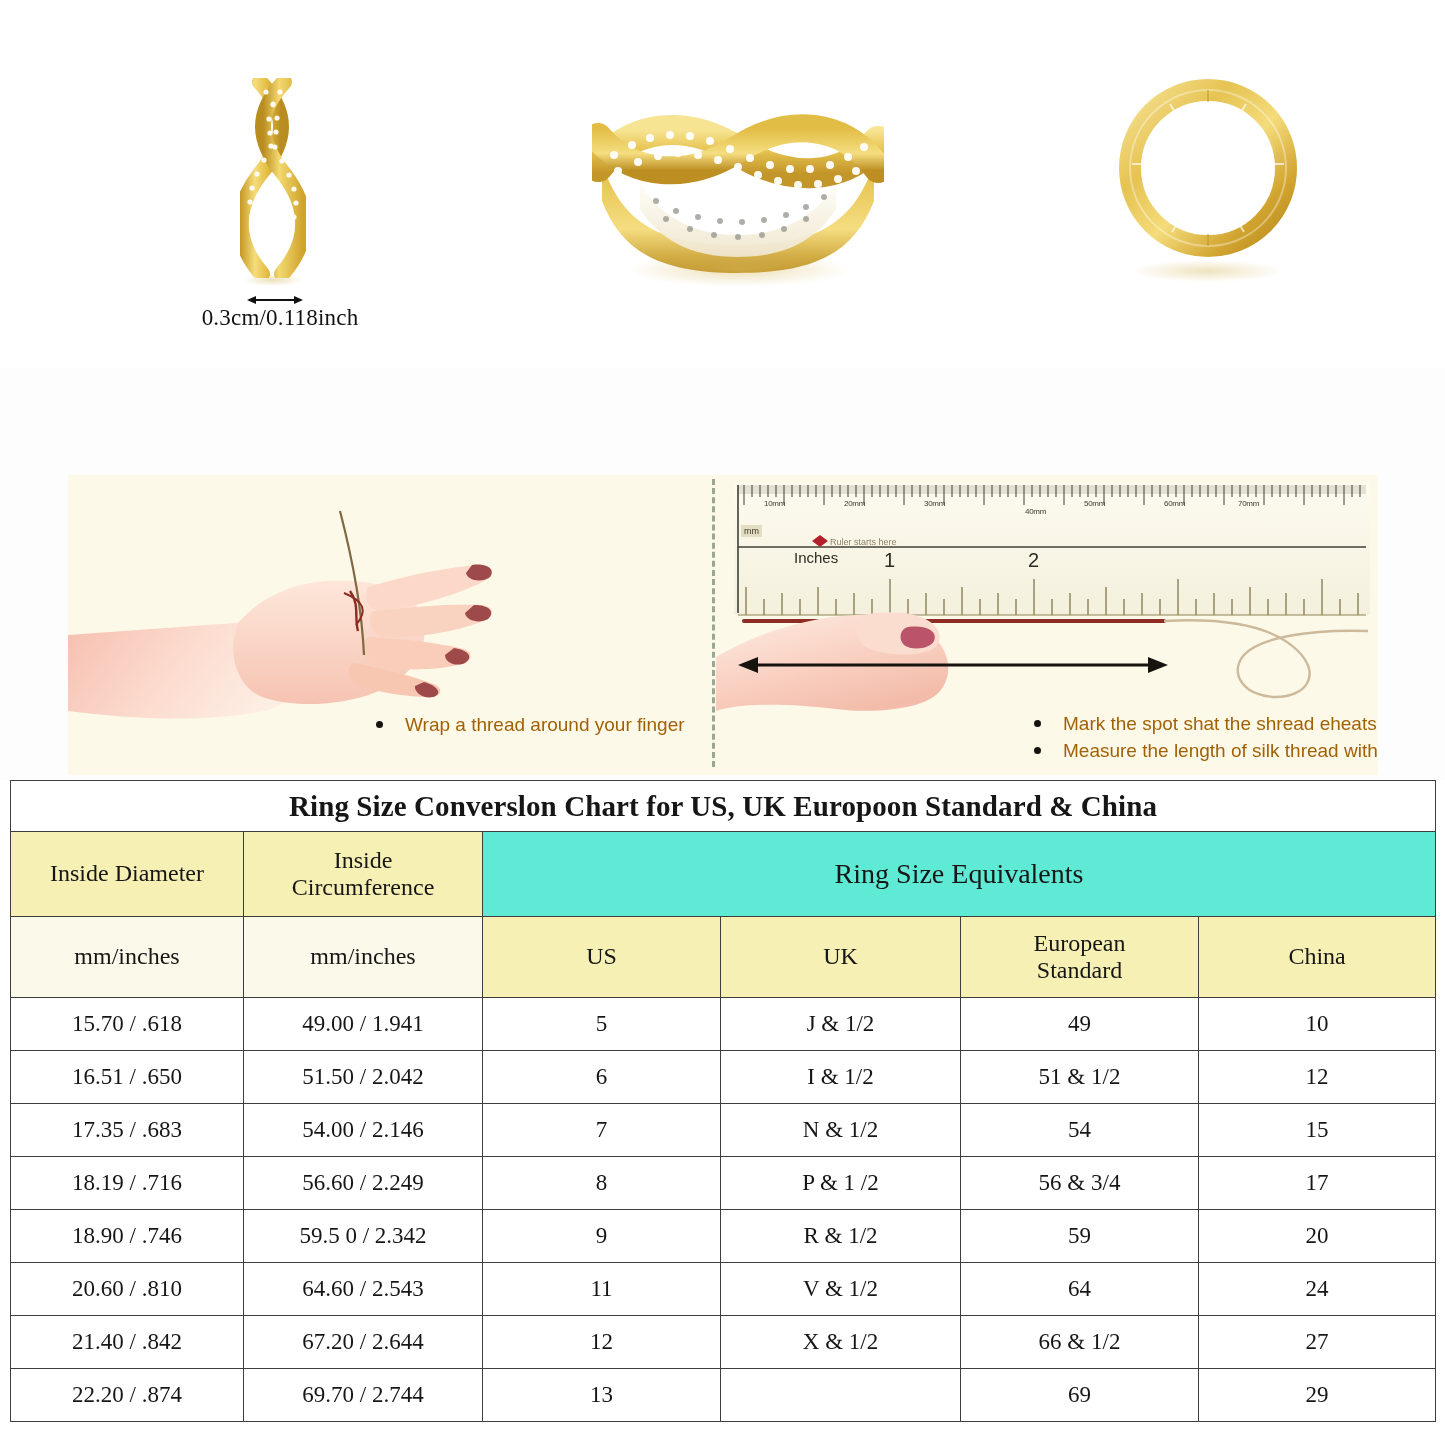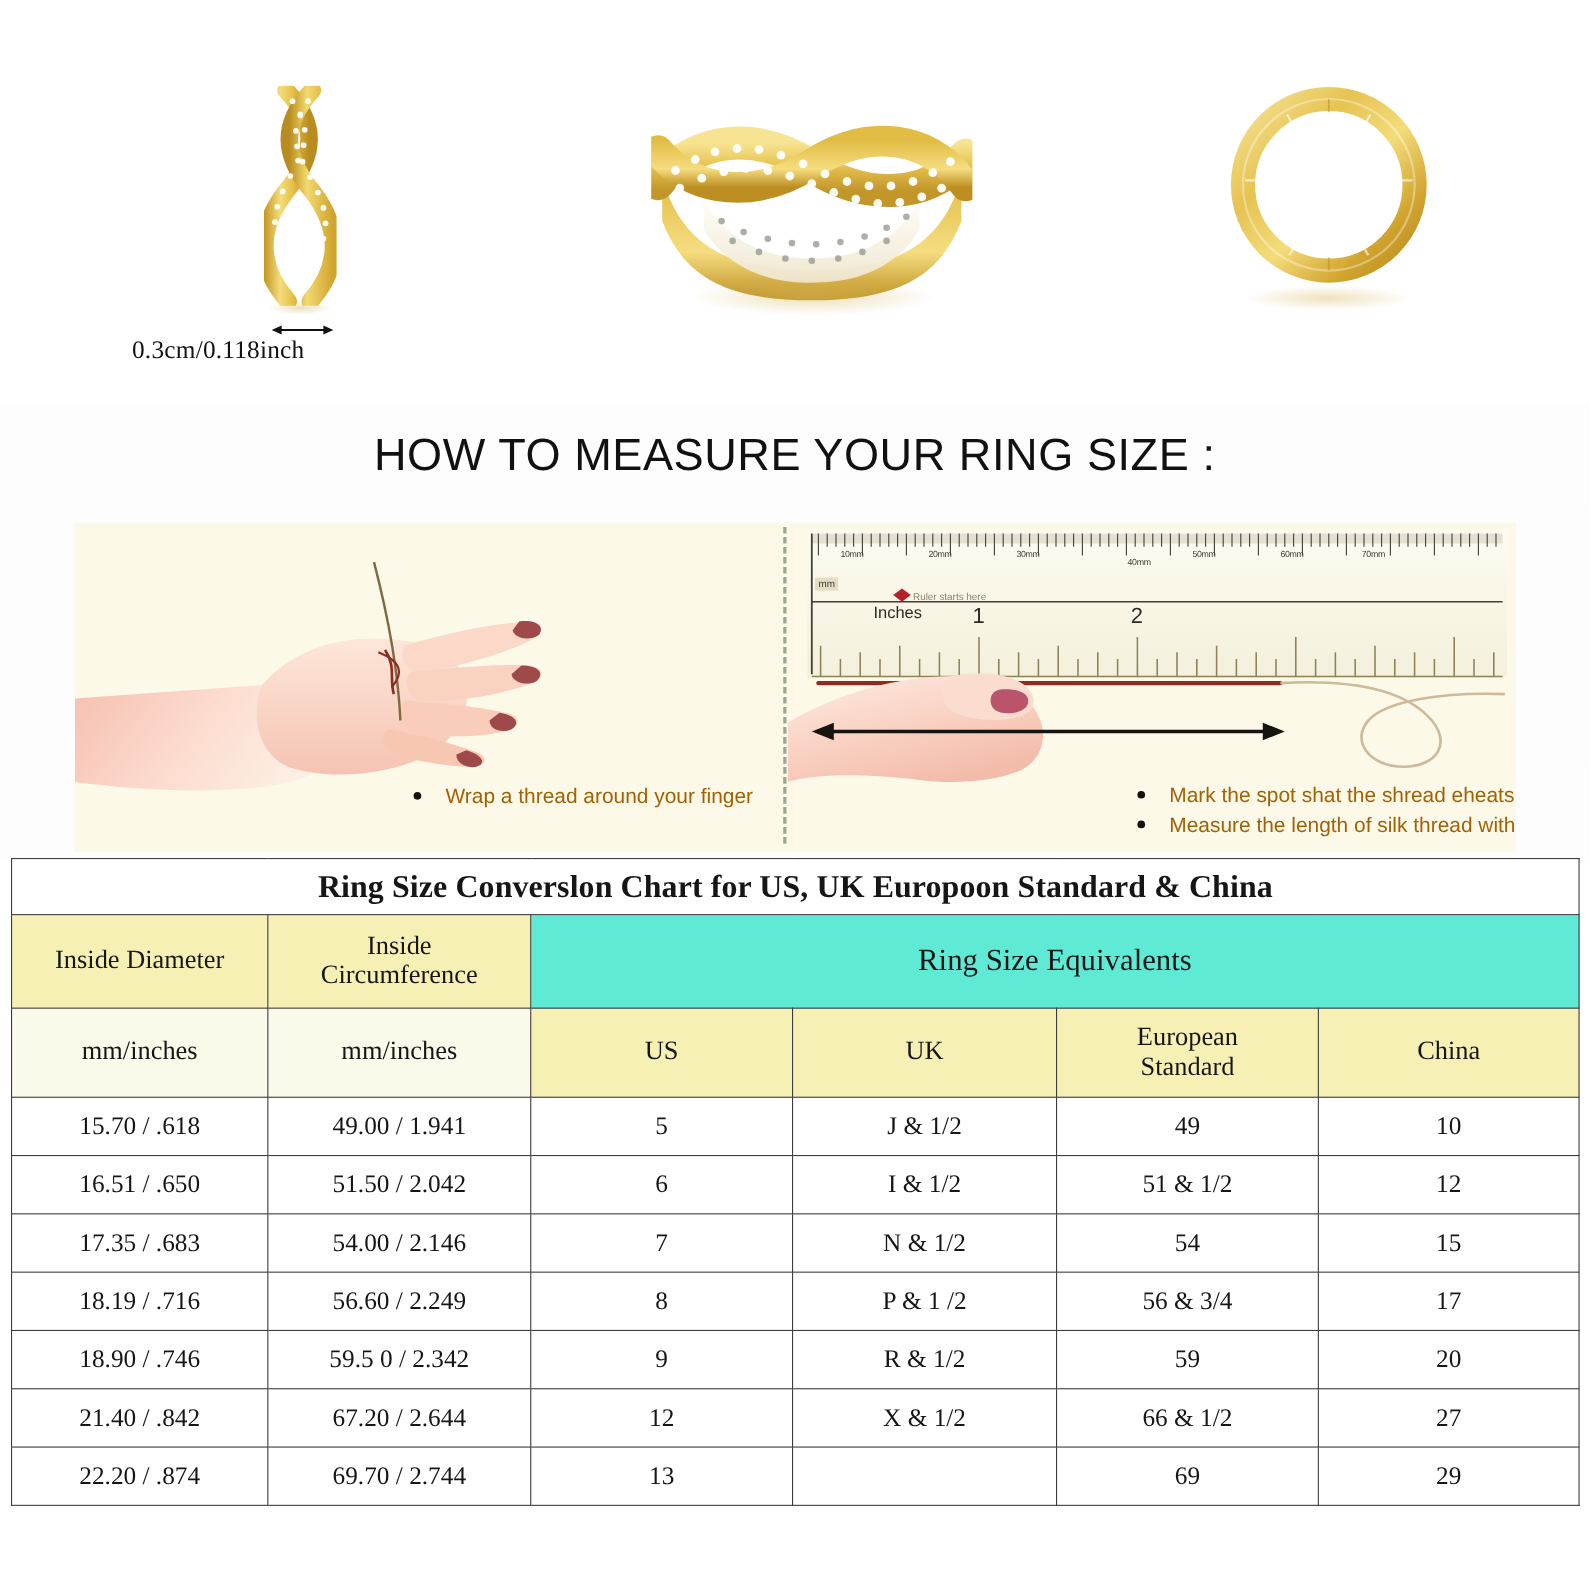--- a/index.html
+++ b/index.html
@@ -89,20 +89,21 @@
     left: 247px;
     top: 294px;
     width: 56px;
     height: 12px;
   }
   #dim-caption {
     position: absolute;
     left: 120px;
     top: 305px;
     width: 320px;
+    text-align: center;
     font-family: "Liberation Serif", serif;
     font-size: 23px;
     color: #121212;
     letter-spacing: 0.2px;
   }
 
   
   #measure-section {
     position: relative;
     width: 1445px;
@@ -440,21 +441,20 @@
     <line x1="4" y1="6" x2="52" y2="6" stroke="#111" stroke-width="2"></line>
     <polygon points="0,6 9,2 9,10" fill="#111"></polygon>
     <polygon points="56,6 47,2 47,10" fill="#111"></polygon>
   </svg>
 
   <div id="dim-caption">0.3cm/0.118inch</div>
 </div>
 
 <div id="measure-section">
 
-  <div id="measure-title">HOW TO MEASURE YOUR RING SIZE :</div>
 
   <div id="illustration">
 
     <div id="illus-left">
       <svg width="645" height="300" viewBox="0 0 645 300">
         <defs>
           <linearGradient id="skinA" x1="0" y1="0" x2="1" y2="0.3">
             <stop offset="0%" stop-color="#f6bfb0"></stop>
             <stop offset="55%" stop-color="#fcdccf"></stop>
             <stop offset="100%" stop-color="#fdeee4"></stop>
@@ -652,20 +652,28 @@
       </tr>
       <tr class="data-row">
         <td class="data-cell">18.90 / .746</td>
         <td class="data-cell">59.5 0 / 2.342</td>
         <td class="data-cell">9</td>
         <td class="data-cell">R &amp; 1/2</td>
         <td class="data-cell">59</td>
         <td class="data-cell">20</td>
       </tr>
       <tr class="data-row">
+        <td class="data-cell">20.60 / .810</td>
+        <td class="data-cell">64.60 / 2.543</td>
+        <td class="data-cell">11</td>
+        <td class="data-cell">V &amp; 1/2</td>
+        <td class="data-cell">64</td>
+        <td class="data-cell">24</td>
+      </tr>
+      <tr class="data-row">
         <td class="data-cell">21.40 / .842</td>
         <td class="data-cell">67.20 / 2.644</td>
         <td class="data-cell">12</td>
         <td class="data-cell">X &amp; 1/2</td>
         <td class="data-cell">66 &amp; 1/2</td>
         <td class="data-cell">27</td>
       </tr>
       <tr class="data-row">
         <td class="data-cell">22.20 / .874</td>
         <td class="data-cell">69.70 / 2.744</td>

